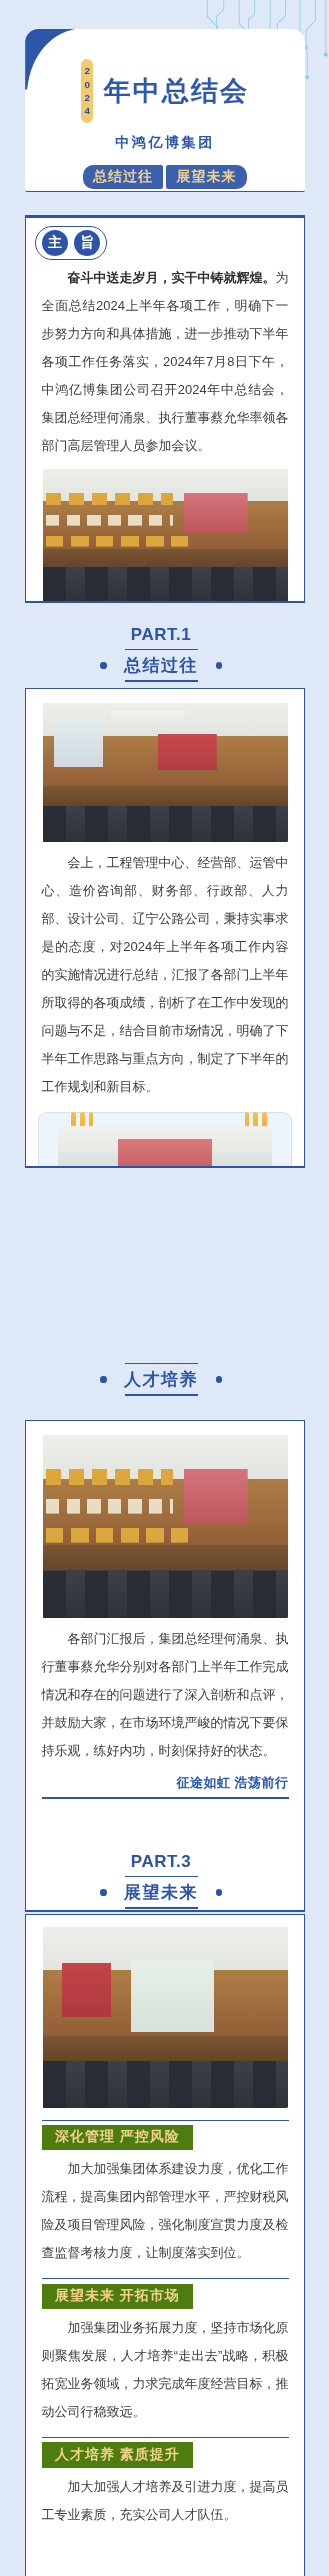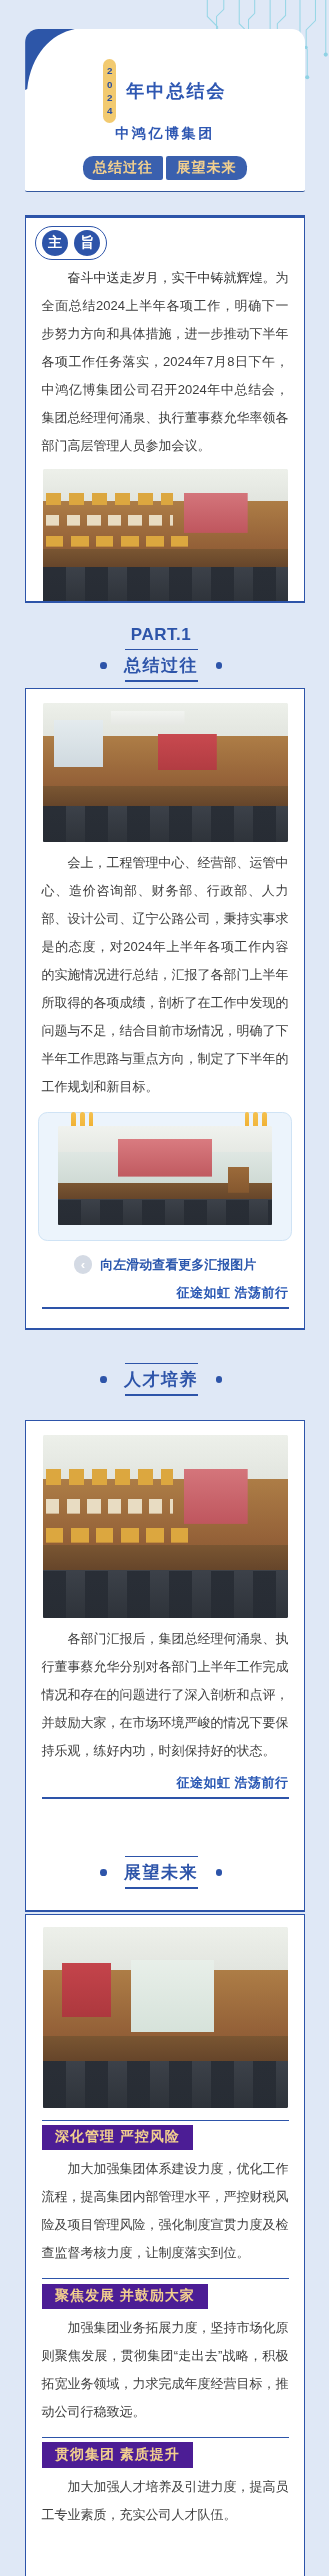--- a/index.html
+++ b/index.html
@@ -9,44 +9,44 @@
   
   .circuit{position:absolute;top:0;right:0;z-index:0;}
 
   
   .hero-card{position:absolute;top:29px;left:25px;width:280px;height:163px;background:#fff;
     border-radius:13.4px 13.4px 2.1px 2.1px;border-bottom:1px solid #35599f;box-sizing:border-box;overflow:hidden;z-index:1;}
   .hero-wedge{position:absolute;top:0;left:0;}
   .hero-row{display:flex;justify-content:center;align-items:center;gap:10.3px;margin-top:30px;}
   .year-pill{background:#f2ca70;border-radius:7.7px;padding:5.2px 3.6px;display:flex;flex-direction:column;align-items:center;}
   .year-pill span{font-size:9.8px;font-weight:bold;color:#2b4f9e;line-height:13.4px;}
-  .hero-title{font-size:18px;font-weight:900;color:#2e57b2;letter-spacing:2.1px;}
-  .hero-sub{text-align:center;margin-top:2px;font-size:14px;font-weight:bold;color:#2e57b2;letter-spacing:2.6px;}
+  .hero-title{font-size:27px;font-weight:900;color:#2e57b2;letter-spacing:2.1px;}
+  .hero-sub{text-align:center;margin-top:11px;font-size:14px;font-weight:bold;color:#2e57b2;letter-spacing:2.6px;}
   .hero-btns{display:flex;justify-content:center;gap:3.1px;margin-top:13.4px;}
   .hero-btn{height:24px;display:flex;align-items:center;justify-content:center;background:#3a60ae;color:#f3d08e;
     font-size:14px;font-weight:bold;letter-spacing:1px;border:none;padding:0;cursor:pointer;font-family:inherit;}
   .hero-btn.left{width:80px;border-radius:10.3px 2.1px 2.1px 10.3px;}
   .hero-btn.right{width:81px;border-radius:2.1px 10.3px 10.3px 2.1px;}
 
   
   .card{position:absolute;left:25px;width:280px;background:#fff;border:1px solid #2d54a9;border-bottom-width:2.6px;
     box-sizing:border-box;overflow:hidden;z-index:1;}
   .card-intro{top:215px;height:388px;border-top-width:3.6px;}
-  .card-p1{top:688px;height:642px;}
+  .card-p1{top:688px;height:480px;}
   .card-p2{top:1420px;height:492px;}
   .card-p3{top:1914px;height:842px;}
 
   
   .badge-pill{display:inline-flex;gap:6.2px;margin:8.2px 0 0 9.3px;border:1px solid #2d54a9;border-radius:18.5px;padding:3.1px 5.7px;background:#fff;}
   .badge-circle{width:26px;height:26px;border-radius:50%;background:#2d54a9;color:#fff;font-size:14px;font-weight:bold;
     display:flex;align-items:center;justify-content:center;}
 
   
   .para{margin:6.2px 15.5px 0;font-size:13px;line-height:28px;color:#3d3d3d;text-align:justify;text-indent:2em;}
-  .para .lead{font-weight:normal;color:#2f2f2f;}
+  .para .lead{font-weight:bold;color:#2f2f2f;}
 
   
   .photo{position:relative;margin:14.4px 16.5px 0;border-radius:1.5px;overflow:hidden;background:#9d6d3a;}
   .photo::after{content:"";position:absolute;left:0;right:0;bottom:0;height:26%;
     background:repeating-linear-gradient(90deg,#262b33 0 23px,rgba(0,0,0,0) 23px 42px);opacity:.85;}
   .photo-a{background:
     linear-gradient(#d4757b,#bf565e) no-repeat 78% 26%/26% 30%,
     repeating-linear-gradient(90deg,#dca73f 0 15.5px,rgba(0,0,0,0) 15.5px 23px) no-repeat 3% 20%/52% 9%,
     repeating-linear-gradient(90deg,#e8dcc2 0 13.4px,rgba(0,0,0,0) 13.4px 20.6px) no-repeat 3% 38%/52% 8%,
     repeating-linear-gradient(90deg,#dca73f 0 17.5px,rgba(0,0,0,0) 17.5px 25px) no-repeat 3% 55%/58% 8%,
@@ -91,21 +91,21 @@
   .part-header{position:absolute;left:0;width:322px;text-align:center;z-index:1;}
   .ph-1{top:625px;}.ph-2{top:1359px;}.ph-3{top:1852px;}
   .part-num{font-size:17px;font-weight:800;color:#2d54a9;letter-spacing:0.5px;}
   .pline{width:73px;height:1.5px;background:#2d54a9;margin:3.6px auto;}
   .part-name-row{display:flex;justify-content:center;align-items:center;gap:17.5px;}
   .pdot{width:6.7px;height:6.7px;border-radius:50%;background:#2d54a9;}
   .part-name{font-size:17px;font-weight:bold;color:#2d54a9;letter-spacing:1.5px;}
 
   
   .sec-line{height:1px;background:#2d54a9;margin:11.3px 15.5px 0;}
-  .sec-bar{display:inline-block;margin:4.1px 0 0 15.5px;background:#4c1d95;color:#f3d08e;font-size:14px;font-weight:bold;
+  .sec-bar{display:inline-block;margin:4.1px 0 0 15.5px;background:#4d7c0f;color:#f3d08e;font-size:14px;font-weight:bold;
     letter-spacing:1px;padding:3.6px 13.4px;}
   .sec-para{margin-top:5.2px;}
 </style>
 </head>
 <body>
 
 <div class="page">
 
   <svg class="circuit" width="129" height="103" viewBox="0 0 250 200" fill="none">
     <g stroke="#97d6e6" stroke-width="2">
@@ -207,42 +207,43 @@
   </div>
 
   <section class="card card-p2">
     <div class="photo photo-a photo-4"></div>
     <p class="para">各部门汇报后，集团总经理何涌泉、执行董事蔡允华分别对各部门上半年工作完成情况和存在的问题进行了深入剖析和点评，并鼓励大家，在市场环境严峻的情况下要保持乐观，练好内功，时刻保持好的状态。</p>
     <div class="slogan" style="margin-top:9.3px;">征途如虹  浩荡前行</div>
     <div class="slogan-line"></div>
   </section>
 
   <div class="part-header ph-3">
+    <div class="part-num">PART.3</div>
     <div class="pline"></div>
     <div class="part-name-row">
       <span class="pdot"></span>
       <span class="part-name">展望未来</span>
       <span class="pdot"></span>
     </div>
     <div class="pline"></div>
   </div>
 
   <section class="card card-p3">
     <div class="photo photo-d photo-5"></div>
 
     <div class="sec-line"></div>
     <div class="sec-bar">深化管理 严控风险</div>
     <p class="para sec-para">加大加强集团体系建设力度，优化工作流程，提高集团内部管理水平，严控财税风险及项目管理风险，强化制度宣贯力度及检查监督考核力度，让制度落实到位。</p>
 
     <div class="sec-line"></div>
-    <div class="sec-bar">聚焦发展 并鼓励大家</div>
-    <p class="para sec-para">加强集团业务拓展力度，坚持市场化原则聚焦发展，贯彻集团“走出去”战略，积极拓宽业务领域，力求完成年度经营目标，推动公司行稳致远。</p>
+    <div class="sec-bar">展望未来 开拓市场</div>
+    <p class="para sec-para">加强集团业务拓展力度，坚持市场化原则聚焦发展，人才培养“走出去”战略，积极拓宽业务领域，力求完成年度经营目标，推动公司行稳致远。</p>
 
     <div class="sec-line"></div>
-    <div class="sec-bar">贯彻集团 素质提升</div>
+    <div class="sec-bar">人才培养 素质提升</div>
     <p class="para sec-para">加大加强人才培养及引进力度，提高员工专业素质，充实公司人才队伍。</p>
 
     
     
     
 
     
     
   </section>
 

